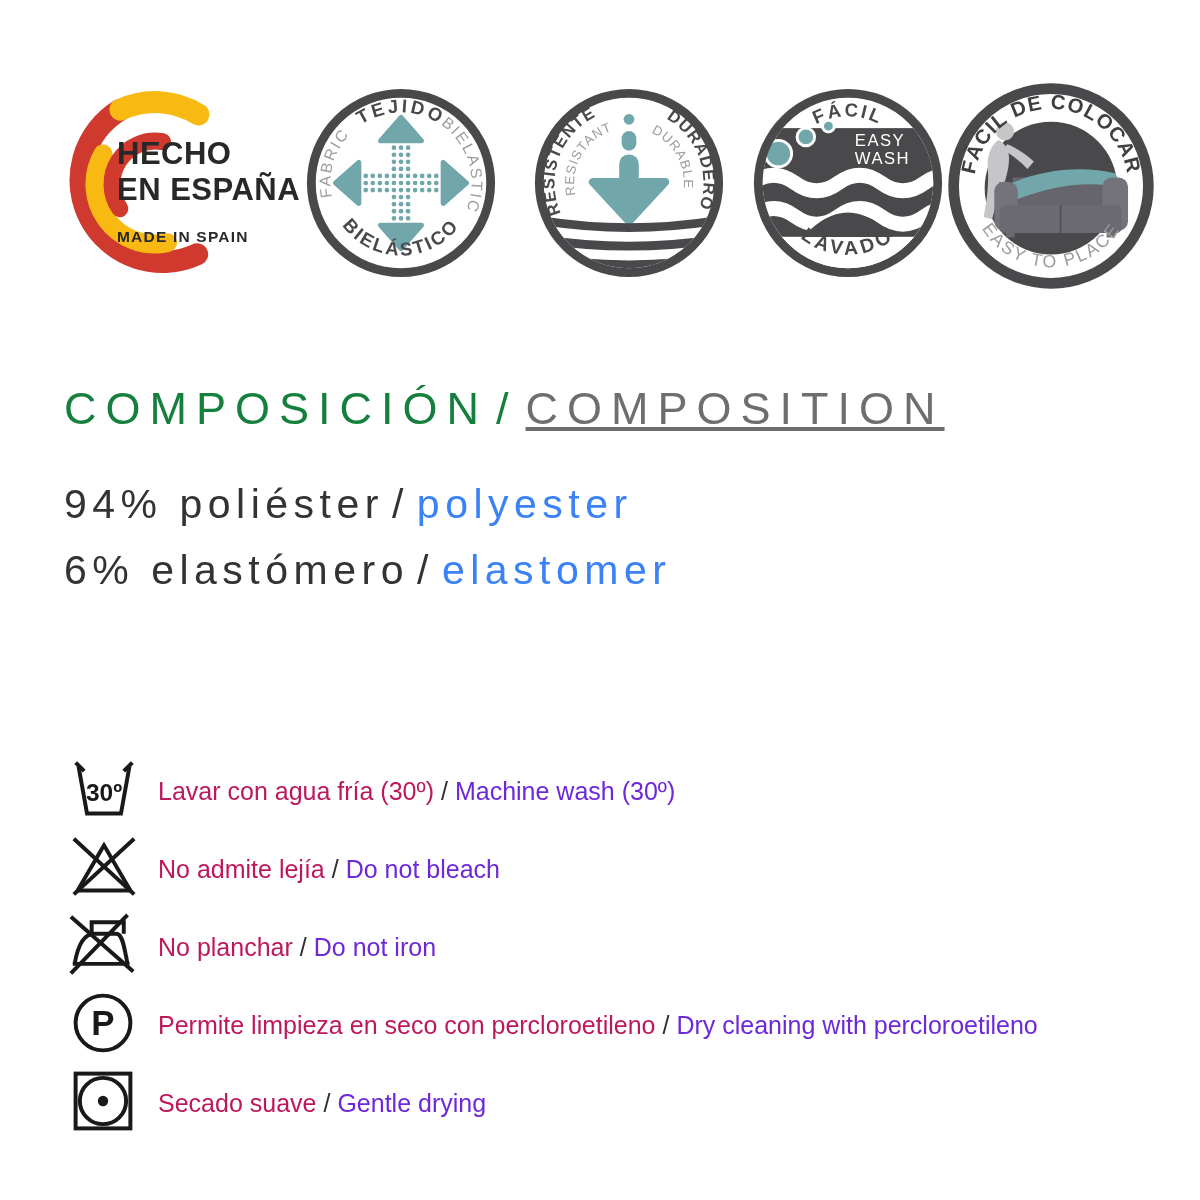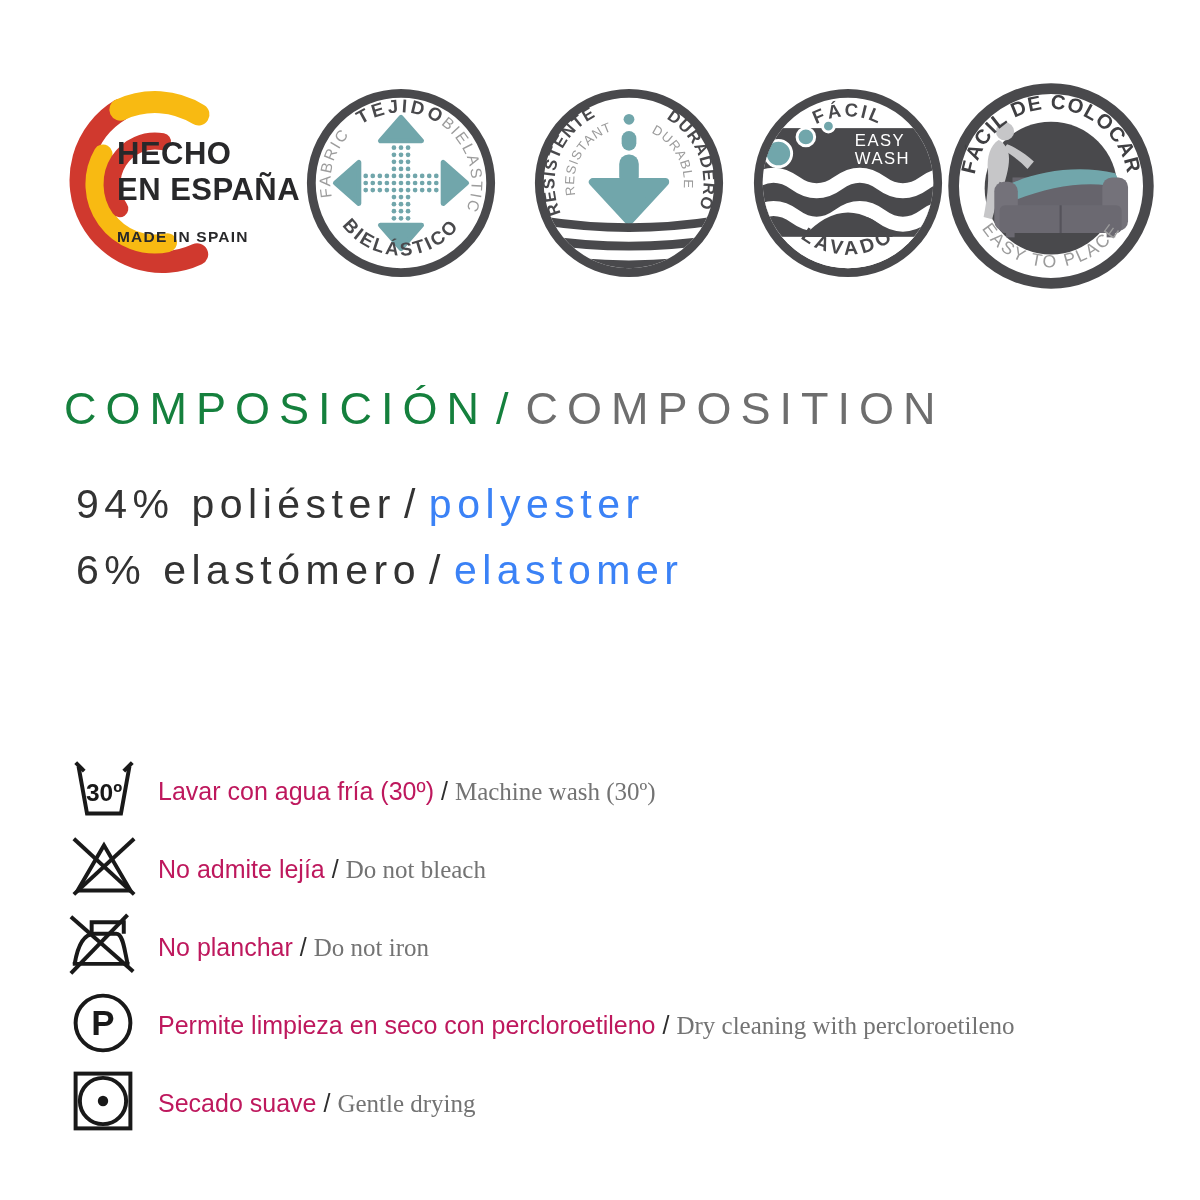--- a/index.html
+++ b/index.html
@@ -12,34 +12,34 @@
   
   .top-row{position:absolute;left:60px;top:82px;height:230px;right:20px;}
   .logo{position:absolute;left:0;top:0;width:250px;height:215px;}
   .badge{position:absolute;top:3px;width:196px;height:196px;}
   .b1{left:243px;} .b2{left:471px;} .b3{left:690px;}
   .b4{left:884px;top:-3px;width:214px;height:214px;}
   svg text{font-family:"Liberation Sans","DejaVu Sans",sans-serif;}
   
   .heading{position:absolute;left:64px;top:383px;font-size:45px;font-weight:300;letter-spacing:9px;white-space:nowrap;}
   .heading .dk{color:#15803d;}
-  .heading .lt{color:#6e6e6e;}
+  .heading .lt{color:#6e6e6e;text-decoration:underline;}
   .comp-line{position:absolute;left:64px;font-size:41px;font-weight:300;letter-spacing:5.5px;white-space:nowrap;}
   .comp-1{top:481px;} .comp-2{top:547px;}
-  .comp-line .es{color:#333333;margin-left:12px;}
+  .comp-line .es{color:#333333;}
   .comp-line .en{color:#3b82f6;}
   .sep{margin:0 8px;}
   .comp-line .sep{color:#333333;}
   
   .care-list{position:absolute;left:58px;top:750px;right:20px;}
   .care-row{height:78px;display:flex;align-items:center;}
   .care-icon-box{width:80px;display:flex;justify-content:flex-end;align-items:center;flex:0 0 80px;}
   .care-text{margin-left:20px;font-size:25px;font-weight:300;white-space:nowrap;padding-top:4px;}
   .care-text .es{color:#be185d;}
-  .care-text .en{color:#737373;font-family:Liberation Serif, serif;}
+  .care-text .en{color:#6d28d9;}
   .care-text .sep{color:#2e2e2e;margin:0 7px;}
   .cicon{stroke:#191919;fill:none;stroke-width:4.2;}
 </style>
 </head>
 <body>
 
 <div class="page">
 
   <div class="top-row">
 

